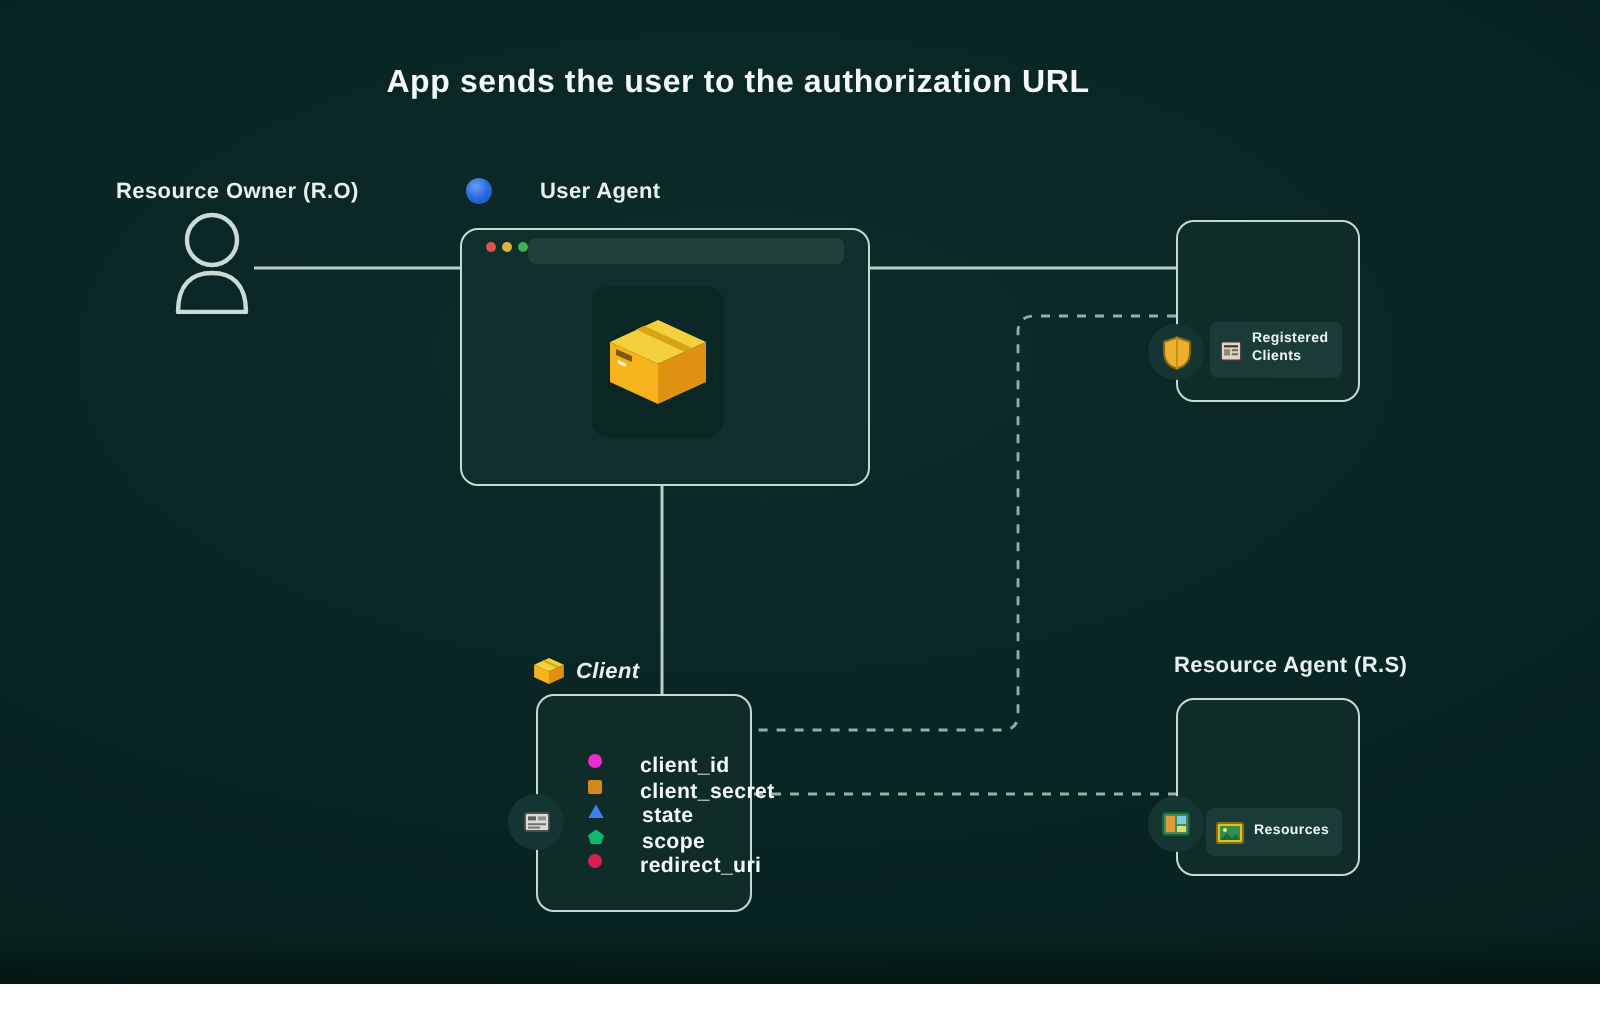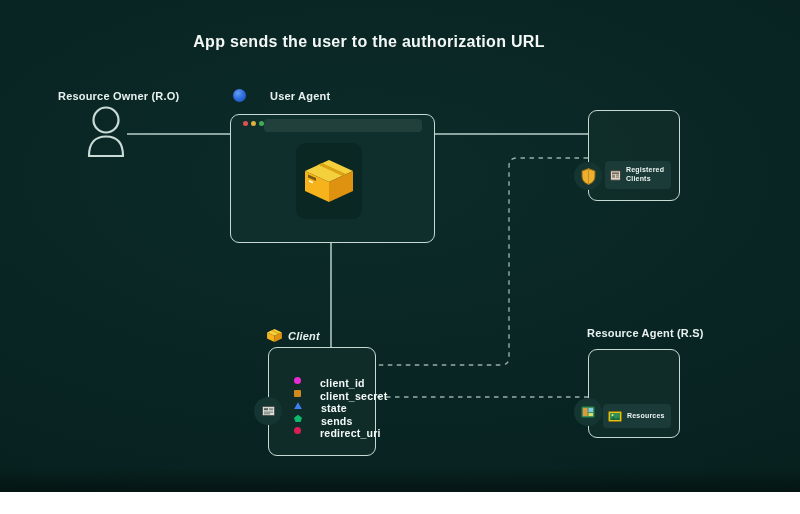--- a/index.html
+++ b/index.html
@@ -137,21 +137,21 @@
       <li class="param">
         <span class="bullet square" style="background: rgb(210, 138, 29);"></span>
         <span class="param-label">client_secret</span>
       </li>
       <li class="param">
         <span class="bullet triangle" style="background: rgb(61, 127, 240);"></span>
         <span class="param-label">state</span>
       </li>
       <li class="param">
         <span class="bullet pentagon" style="background: rgb(14, 185, 109);"></span>
-        <span class="param-label">sends</span>
+        <span class="param-label">scope</span>
       </li>
       <li class="param">
         <span class="bullet circle" style="background: rgb(218, 31, 84);"></span>
         <span class="param-label">redirect_uri</span>
       </li>
     </ul>
   </div>
   <div class="badge" style="left:254px;top:397px;">
     <svg width="13" height="10" viewBox="0 0 13 10">
       <rect x="0.5" y="0.5" width="12" height="9" rx="1" fill="#d9ddd8" stroke="#4a4f4a" stroke-width="0.9"></rect>

